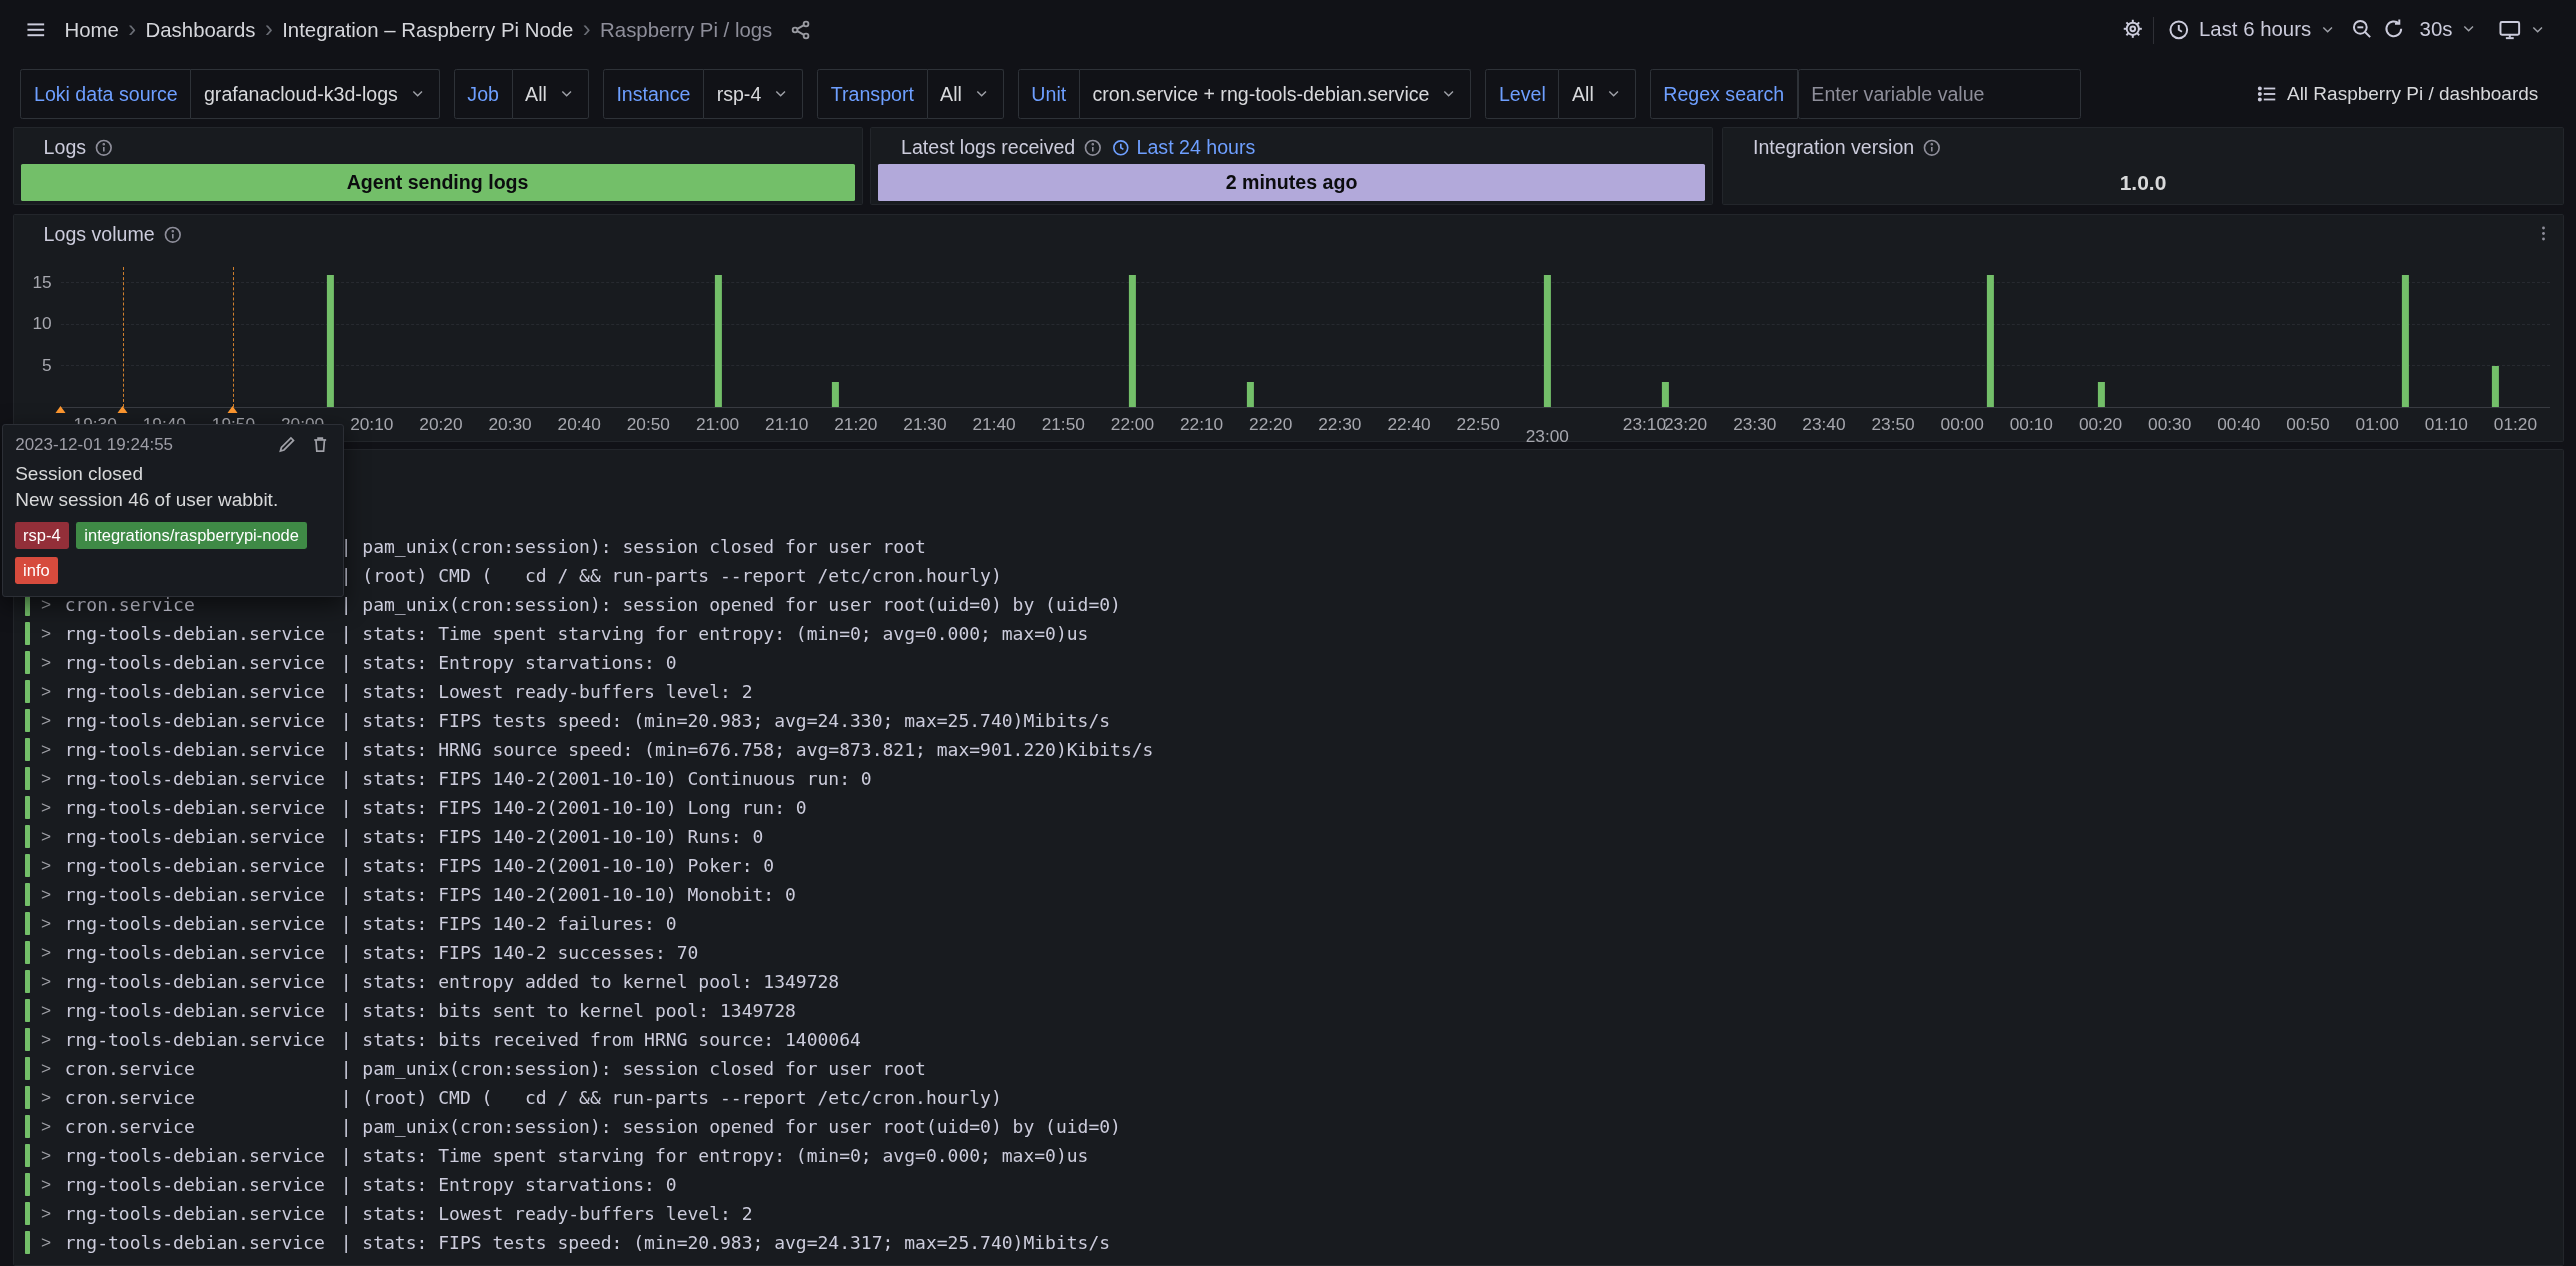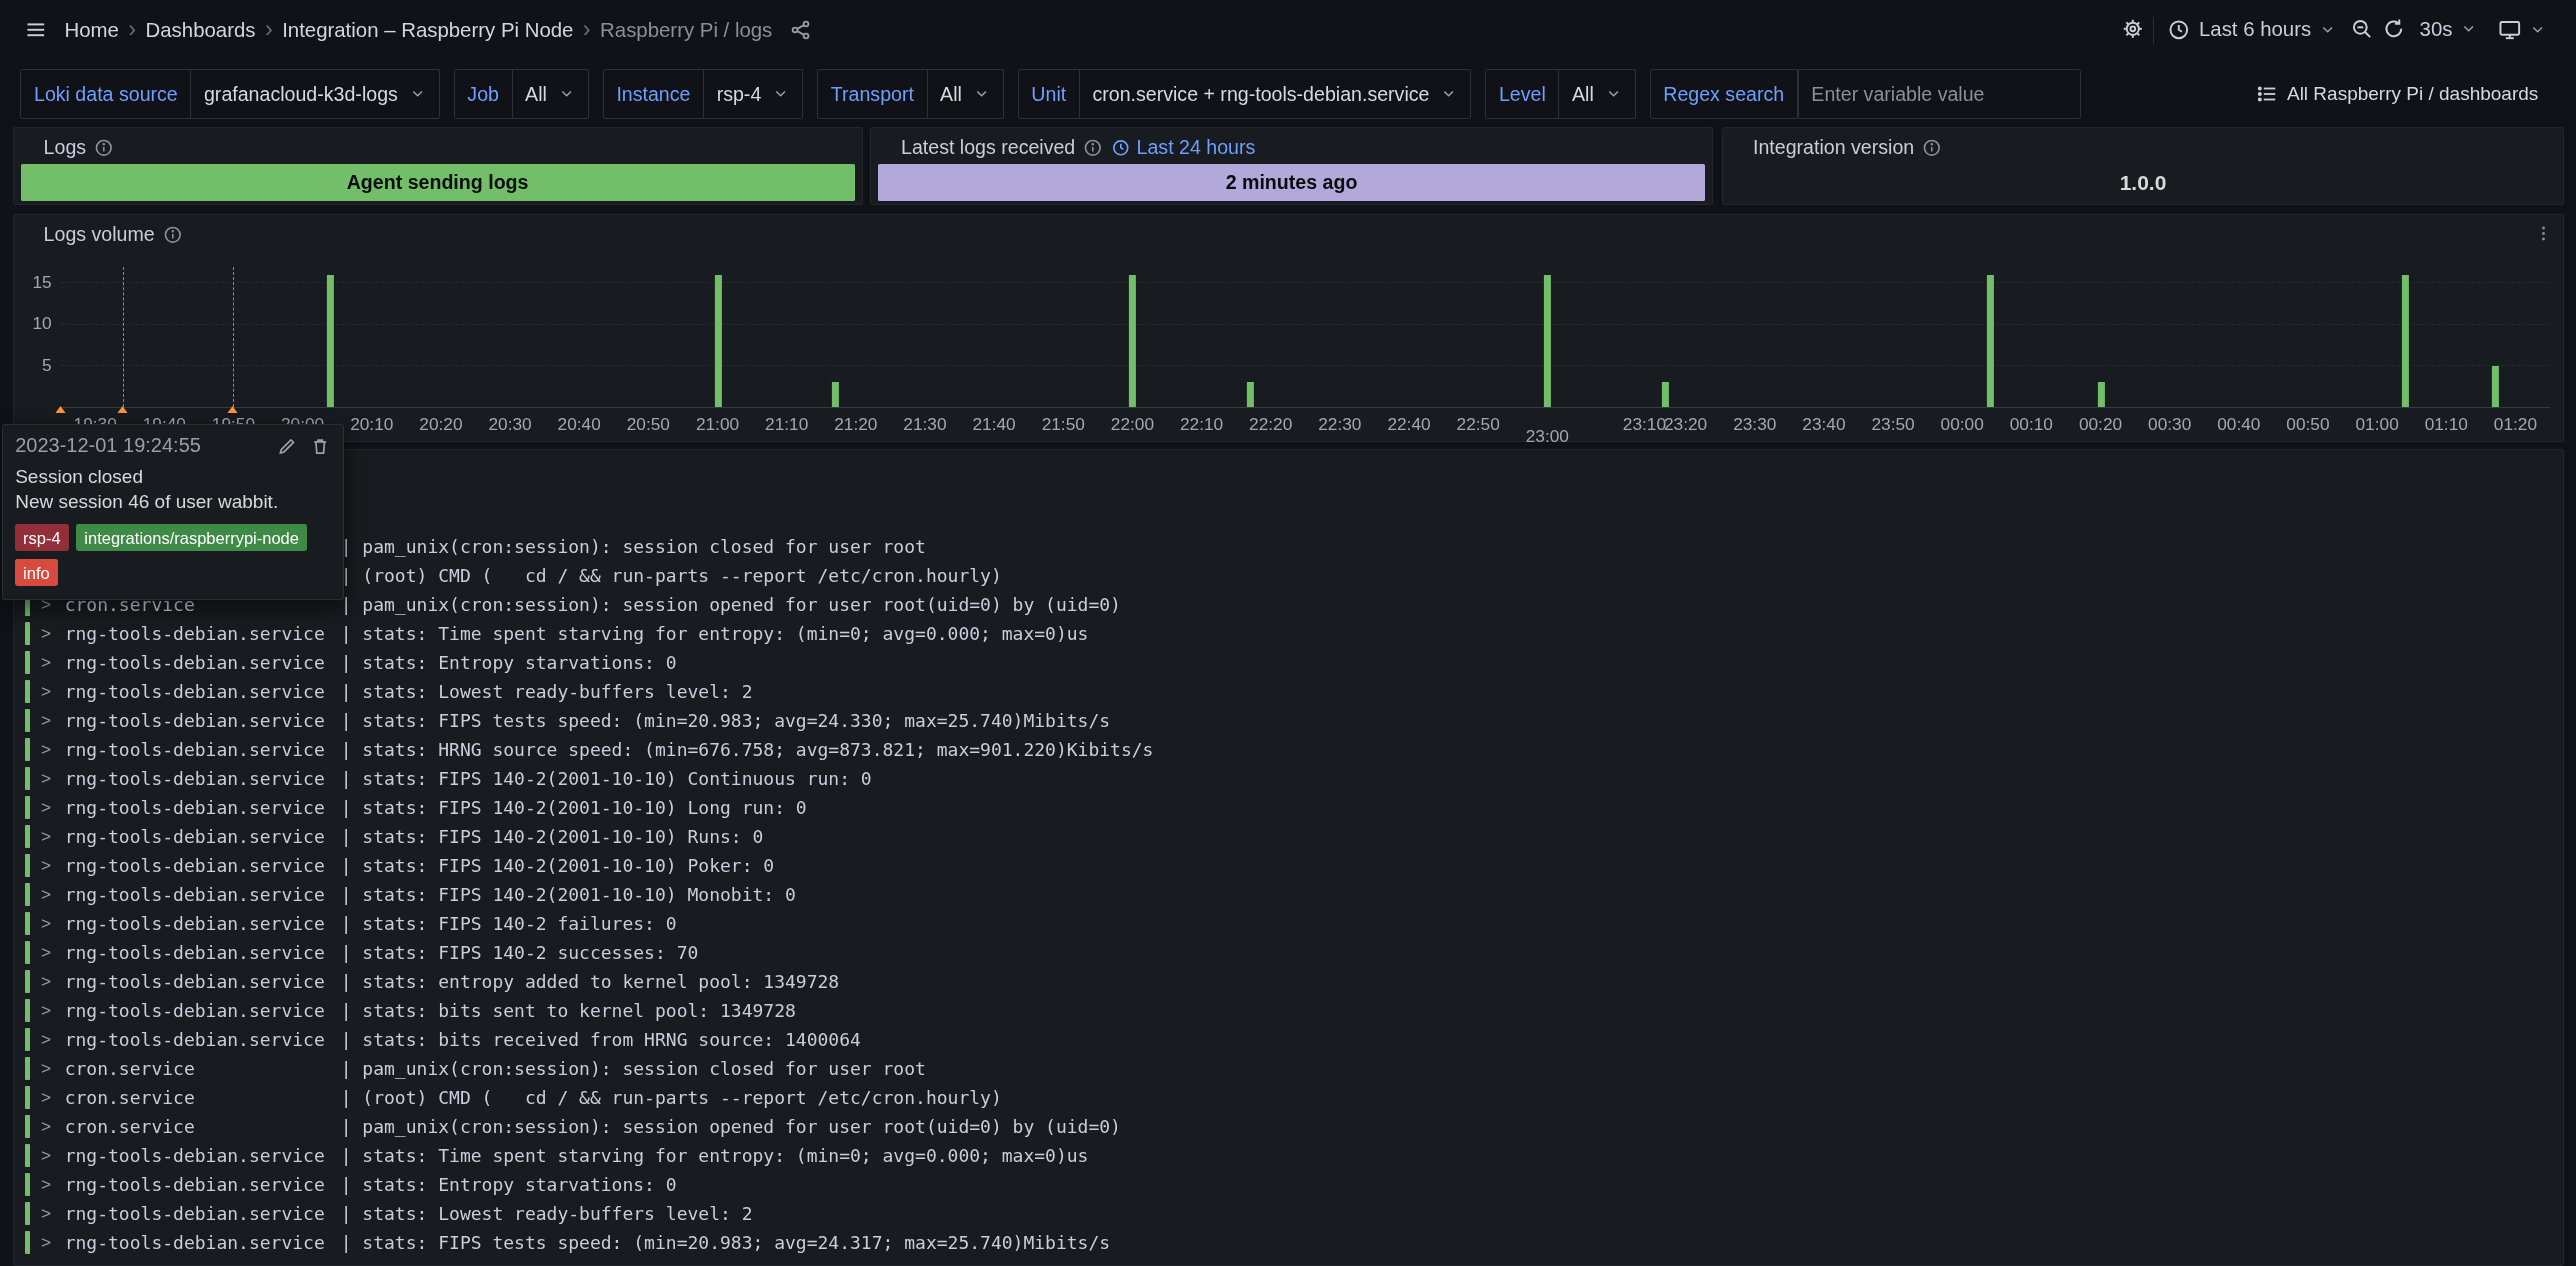--- a/index.html
+++ b/index.html
@@ -46,21 +46,21 @@
   .ylab { position:absolute; right:0; width:35px; text-align:right; font-size:17.3px; color:#a6a7ae; }
   .xaxis { position:absolute; left:47px; right:12.6px; top:199px; height:23.6px; }
   .xlab { position:absolute; transform:translateX(-50%); font-size:17.3px; color:#a6a7ae; white-space:nowrap; }
   .vbar { position:absolute; bottom:0; width:7px; transform:translateX(-3.1px); }
   .ann-line { position:absolute; top:0; bottom:0; width:0; border-left:1.6px dashed rgba(255,152,48,0.8); }
   .ann-marker { position:absolute; bottom:-6.3px; width:0; height:0; border-left:5.5px solid transparent; border-right:5.5px solid transparent; border-bottom:7.9px solid #ff9830; transform:translateX(-5.5px); cursor:pointer; }
 
   
   .ann-tooltip { position:absolute; left:1.6px; top:424px; width:342px; background:#181b20; border:0.8px solid #2c2f36; border-radius:3.1px; box-shadow:0 7.9px 23.6px rgba(0,0,0,0.55); z-index:30; }
   .tt-header { display:flex; align-items:center; padding:9.4px 12.6px 3.1px; }
-  .tt-time { color:#9d9da6; font-size:20px; }
+  .tt-time { color:#9d9da6; font-size:17px; }
   .tt-actions { margin-left:auto; display:flex; gap:12.6px; }
   .tt-body { padding:3.1px 12.6px 12.6px; font-size:19px; color:#d8d9da; line-height:1.35; }
   .tags { display:flex; gap:7.9px; margin-top:9.4px; flex-wrap:wrap; }
   .tag { font-size:16.5px; padding:2.4px 7.9px; border-radius:2.4px; color:#fff; font-weight:500; white-space:nowrap; cursor:pointer; }
 
   
   #logs-panel { left:12.6px; top:449px; width:2551px; height:817px; overflow:hidden; }
   .log-rows { position:absolute; top:82px; left:11px; right:11px; }
   .log-row { display:flex; align-items:center; height:29px; font-family:"DejaVu Sans Mono","Liberation Mono",monospace; font-size:18px; color:#ccccdc; cursor:pointer; }
   .log-row .lvl { flex:0 0 5.5px; height:23.6px; background:#73bf69; margin-right:11px; border-radius:0.8px; }

